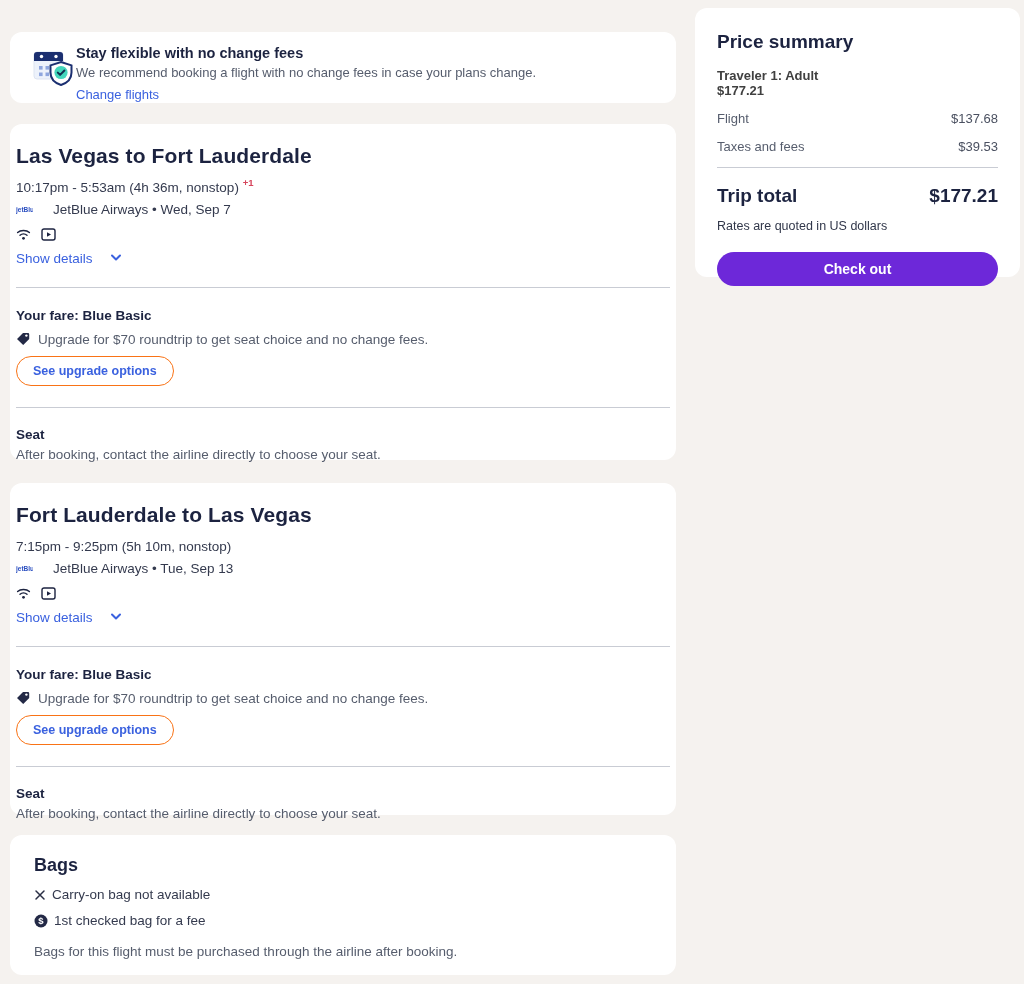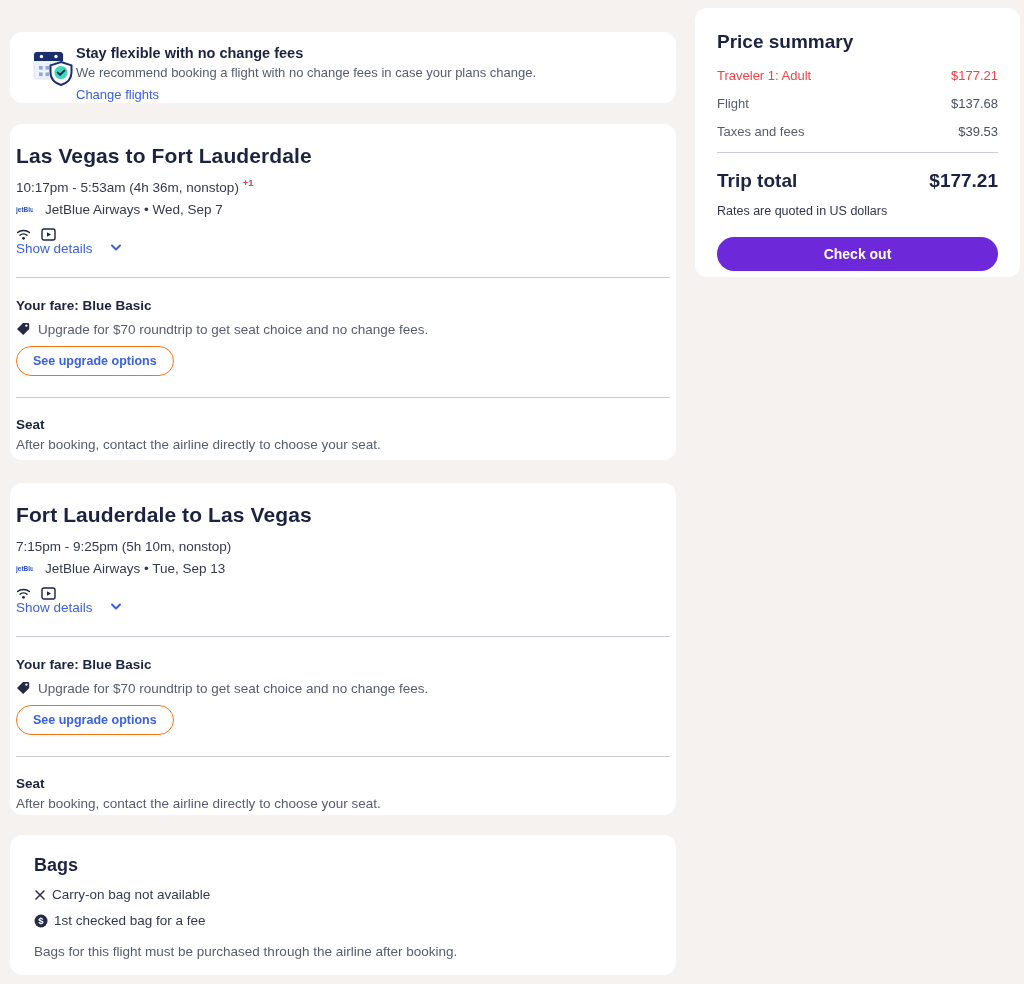--- a/index.html
+++ b/index.html
@@ -22,23 +22,23 @@
   .banner h3 { font-size:14.5px; font-weight:bold; color:#1c2340; }
   .banner p  { font-size:13px; color:#565d6d; margin-top:4px; }
   .banner a  { font-size:13px; color:#3a61df; margin-top:7px; display:inline-block; text-decoration:none; cursor:pointer; }
   
   .flight { left:10px; width:666px; padding:20px 6px 14px; }
   .flight-1 { top:124px; height:336px; }
   .flight-2 { top:483px; height:332px; }
   .flight h2 { font-size:21px; font-weight:bold; color:#1c2340; letter-spacing:.1px; }
   .times { font-size:13.5px; color:#343a4e; margin-top:9px; }
   .times sup { color:#d6455c; font-size:9.5px; font-weight:bold; }
-  .airline { font-size:13.5px; color:#343a4e; margin-top:7px; display:flex; align-items:center; gap:12px; }
+  .airline { font-size:13.5px; color:#343a4e; margin-top:7px; display:flex; align-items:center; gap:20px; }
   .amenities { margin-top:11px; display:flex; align-items:center; gap:10px; }
-  .show-details { display:flex; align-items:center; gap:17px;
+  .show-details { margin-top:10px; display:flex; align-items:center; gap:17px;
                   color:#3a61df; font-size:13.5px; font-weight:500; cursor:pointer; }
   .divider { border:none; border-top:1px solid #c9ccd4; margin-top:21px; }
   .fare-label { font-size:13.5px; font-weight:bold; color:#1c2340; margin-top:20px; }
   .upgrade-row { display:flex; align-items:center; gap:8px; margin-top:9px;
                  font-size:13.5px; color:#565d6d; }
   .upgrade-btn { margin-top:9px; display:inline-block; background:#fff;
                  border:1px solid #f97316; border-radius:17px; padding:7px 16px;
                  color:#3a61df; font-size:12.5px; font-weight:bold; cursor:pointer;
                  font-family:"Liberation Sans", sans-serif; }
   .seat-label { font-size:13.5px; font-weight:bold; color:#1c2340; margin-top:19px; }
@@ -48,21 +48,21 @@
   .bags h2 { font-size:18px; font-weight:bold; color:#1c2340; }
   .bag-item { display:flex; align-items:center; gap:6px; font-size:13.5px;
               color:#343a4e; margin-top:11px; }
   .bags .note { font-size:13.5px; color:#565d6d; margin-top:16px; }
   
   .summary { left:695px; top:8px; width:325px; height:269px; padding:23px 22px 32px; }
   .summary h2 { font-size:19px; font-weight:bold; color:#1c2340; margin-bottom:15px; }
   .sum-row { display:flex; justify-content:space-between; font-size:13px;
              color:#565d6d; margin-bottom:13px; }
   .sum-row .val { color:#4a5060; }
-  .sum-row.bold, .sum-row.bold .val { color:#ef4444; font-weight:normal; }
+  .sum-row.bold, .sum-row.bold .val { color:#404040; font-weight:bold;flex-direction:column; }
   .summary .divider { margin-top:5px; }
   .total-row { display:flex; justify-content:space-between; align-items:baseline;
                margin-top:17px; }
   .total-row .lbl, .total-row .val { font-size:19px; font-weight:bold; color:#1c2340; }
   .rates-note { font-size:12.5px; color:#31374a; margin-top:12px; }
   .checkout-btn { margin-top:19px; width:100%; height:34px; border:none; cursor:pointer;
                   background:#6d28d9; color:#fff; border-radius:18px;
                   font-size:14px; font-weight:bold; font-family:"Liberation Sans", sans-serif; }
   svg { display:block; }
 </style>

